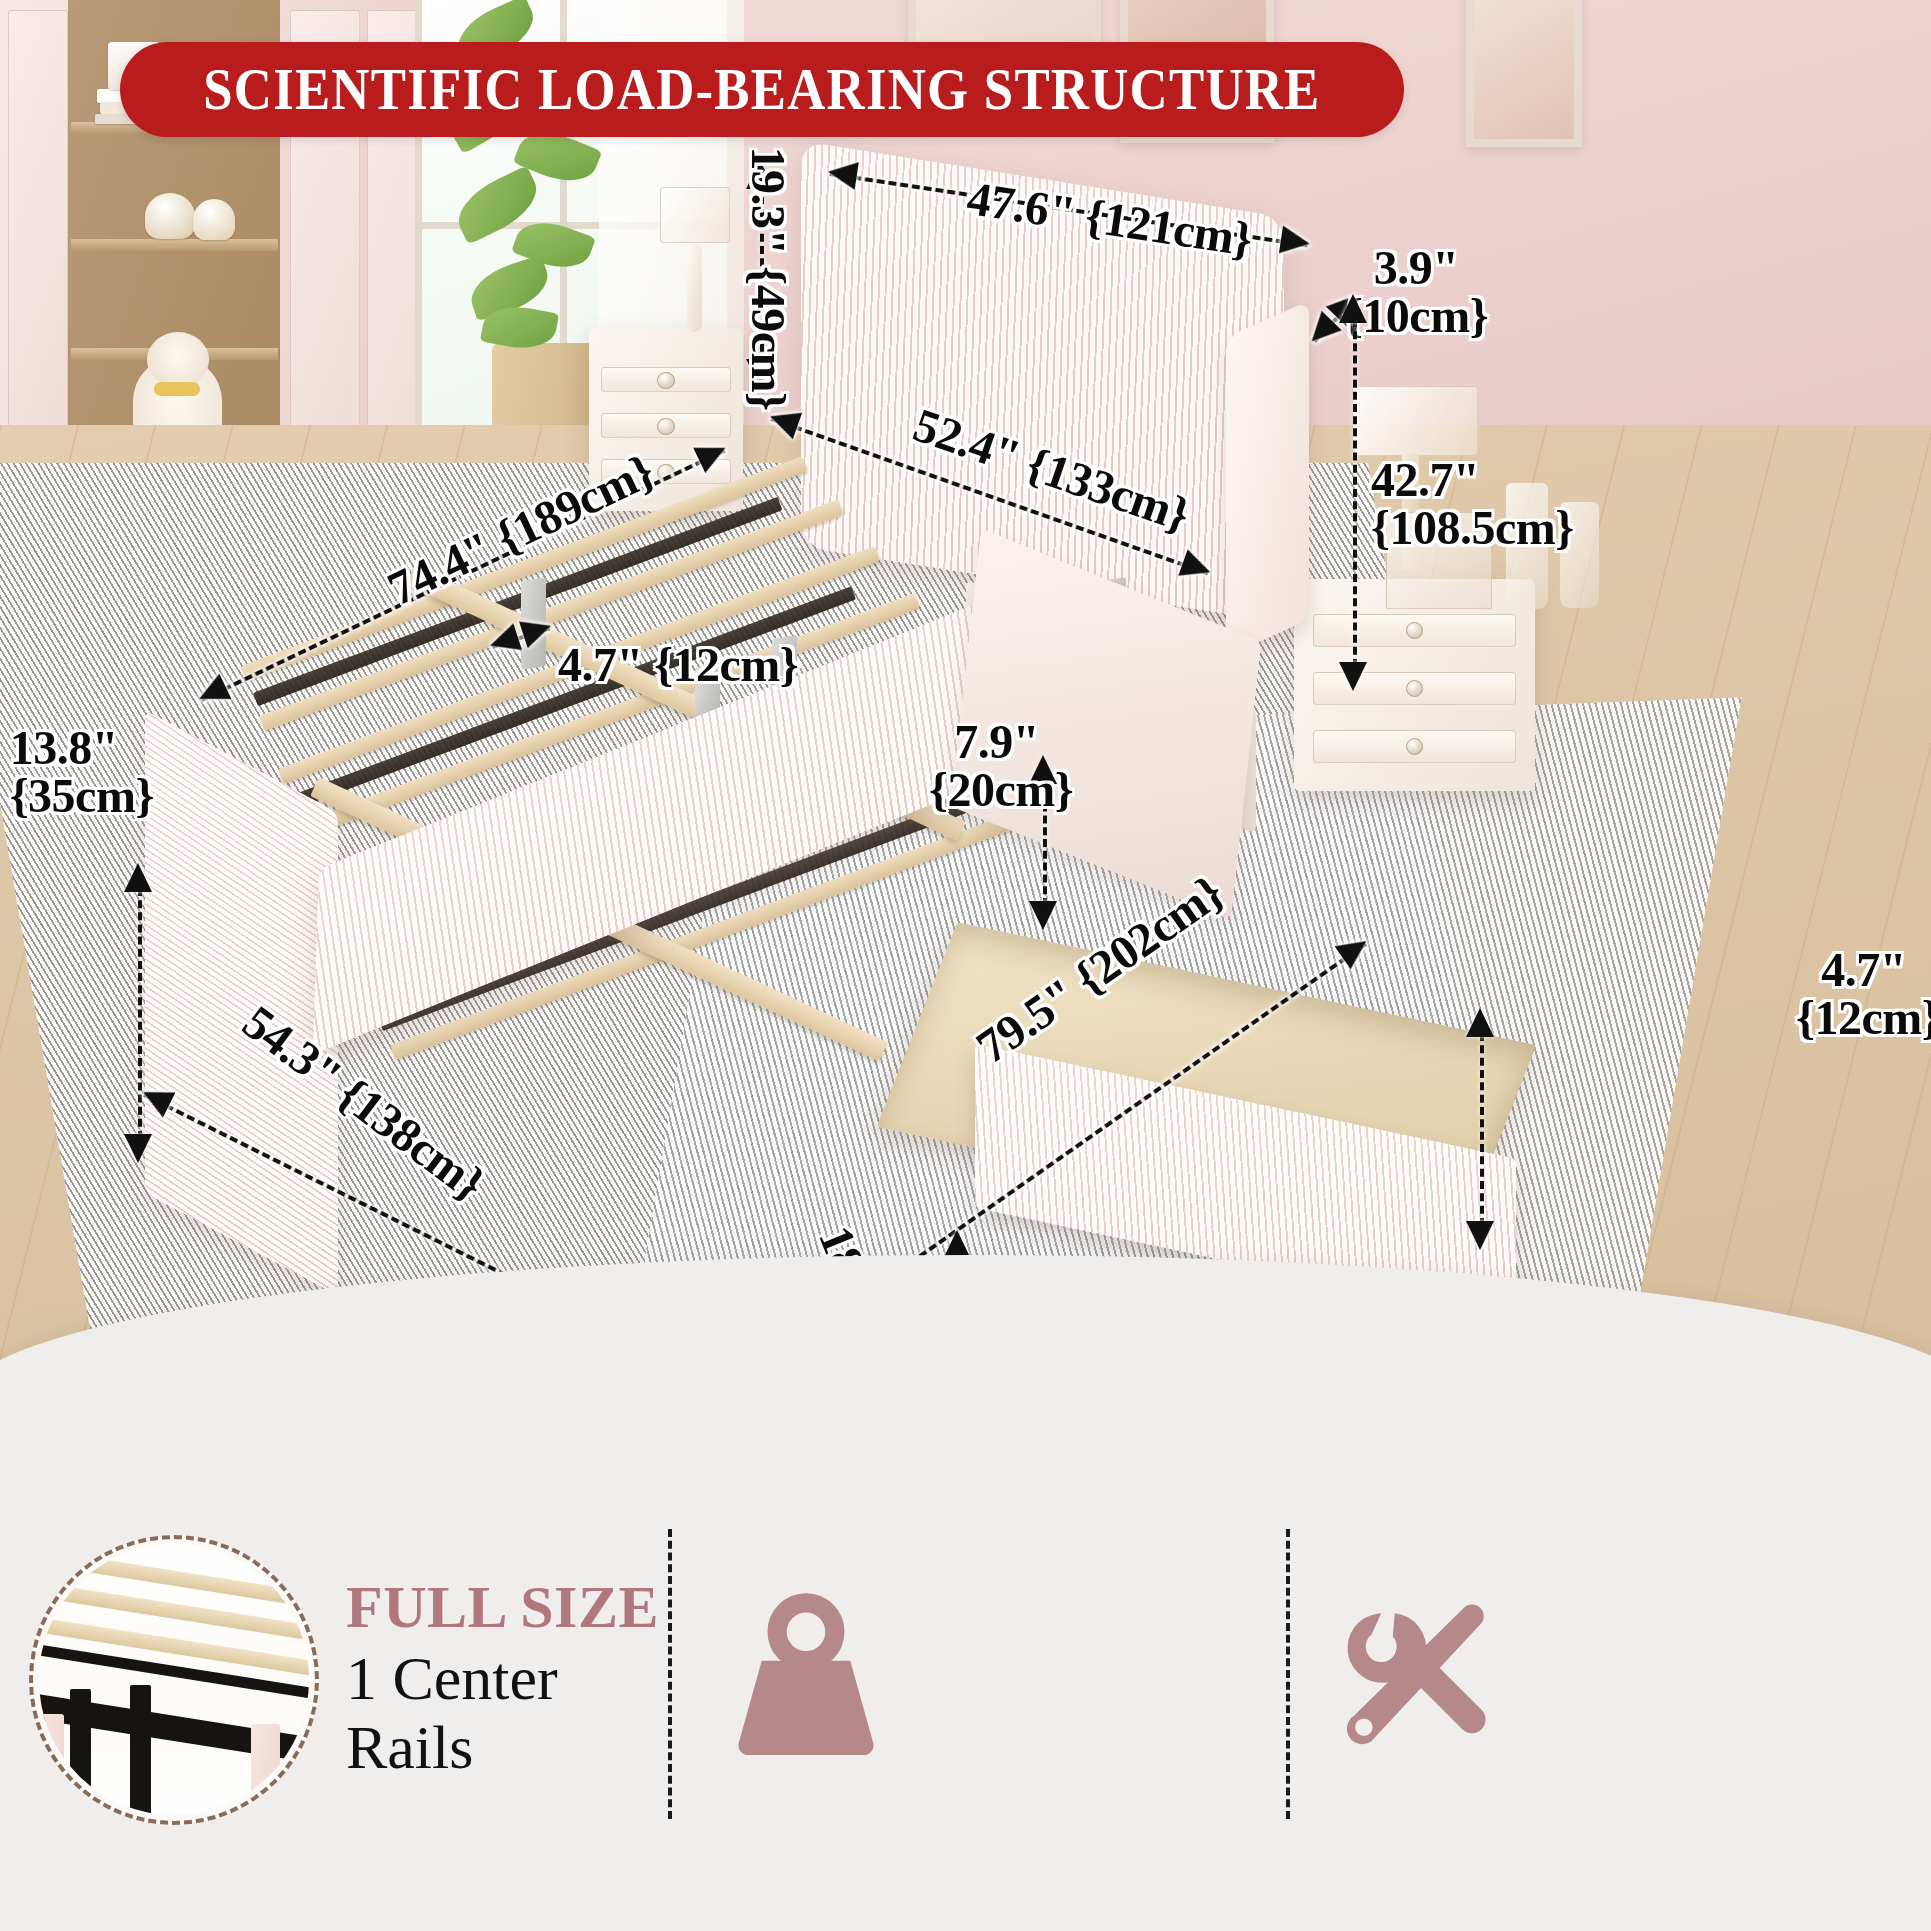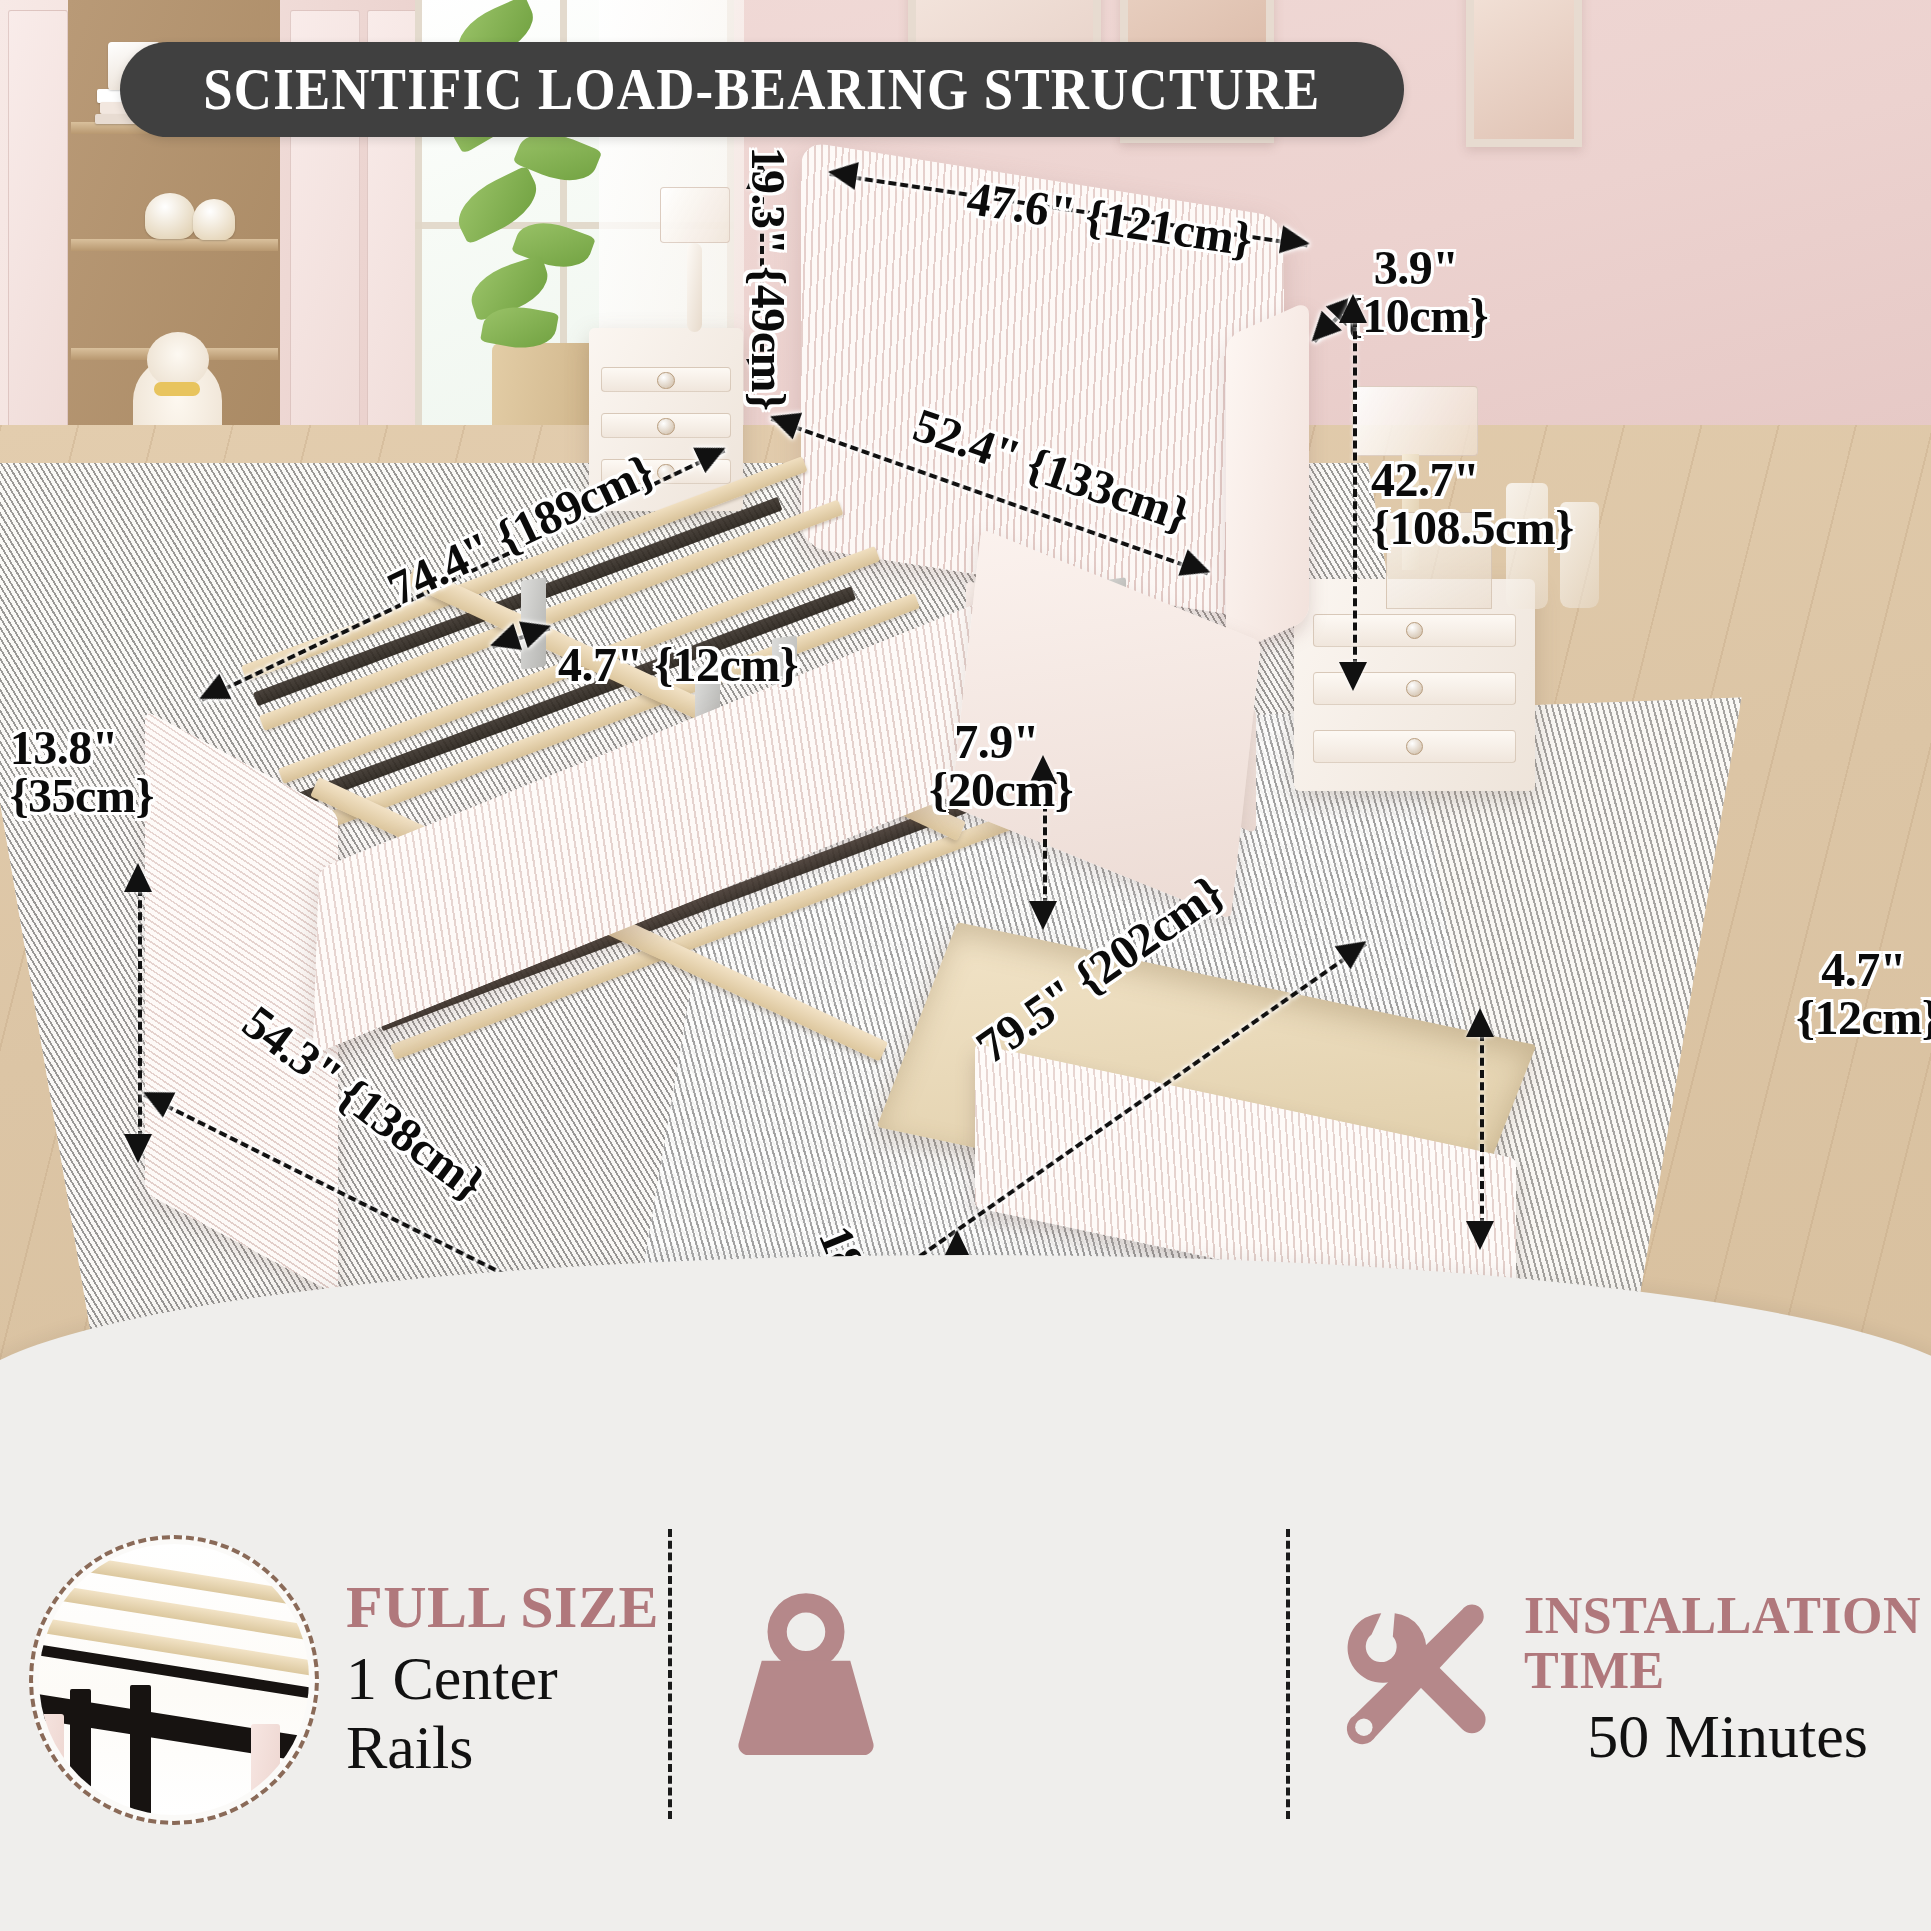--- a/index.html
+++ b/index.html
@@ -288,21 +288,21 @@
   .feat-title.sm { font-size:52px; }
   .feat-value {
     color:#111; font-size:62px; line-height:1.12; margin-top:3.9px;
     font-family:"Liberation Serif", serif;
   }
   .feat-icon { flex:0 0 auto; }
 
   
   .banner {
     position:absolute; left:120px; top:42px; width:1284px; height:95px;
-    background:#404040;
+    background:#b91c1c;
     border-radius:50px;
     display:flex; align-items:center; justify-content:center;
     box-shadow:0 2.9px 9.7px rgba(0,0,0,.12);
   }
   .banner-text {
     color:#fff; font-size:60px; font-weight:700;
     font-family:"Liberation Serif", serif;
     letter-spacing:1.4px;
     transform:scaleX(.88);
     white-space:nowrap;
@@ -574,24 +574,20 @@
       <div class="feat feat-3">
         <div class="feat-icon">
           <svg width="164" height="164" viewBox="0 0 170 170" aria-hidden="true">
             <g fill="#b5888a">
               <path d="M50 18 a36 36 0 1 0 26 62 l58 58 a14 14 0 0 0 20 -20 l-58 -58 a36 36 0 0 0 -32 -42 l-2 24 a16 16 0 1 1 -22 -2 z"></path>
               <path d="M134 14 a12 12 0 0 1 20 14 L44 146 a16 16 0 1 1 -22 -22 z"></path>
               <circle cx="32" cy="136" r="9" fill="#efeeec"></circle>
             </g>
           </svg>
         </div>
-        <div class="feat-text">
-          <div class="feat-title sm">INSTALLATION TIME</div>
-          <div class="feat-value" style="text-align:center;">50 Minutes</div>
-        </div>
       </div>
 
     </div>
   </div>
 
   <div class="banner">
     <div class="banner-text">SCIENTIFIC LOAD-BEARING STRUCTURE</div>
   </div>
 
 </div>

